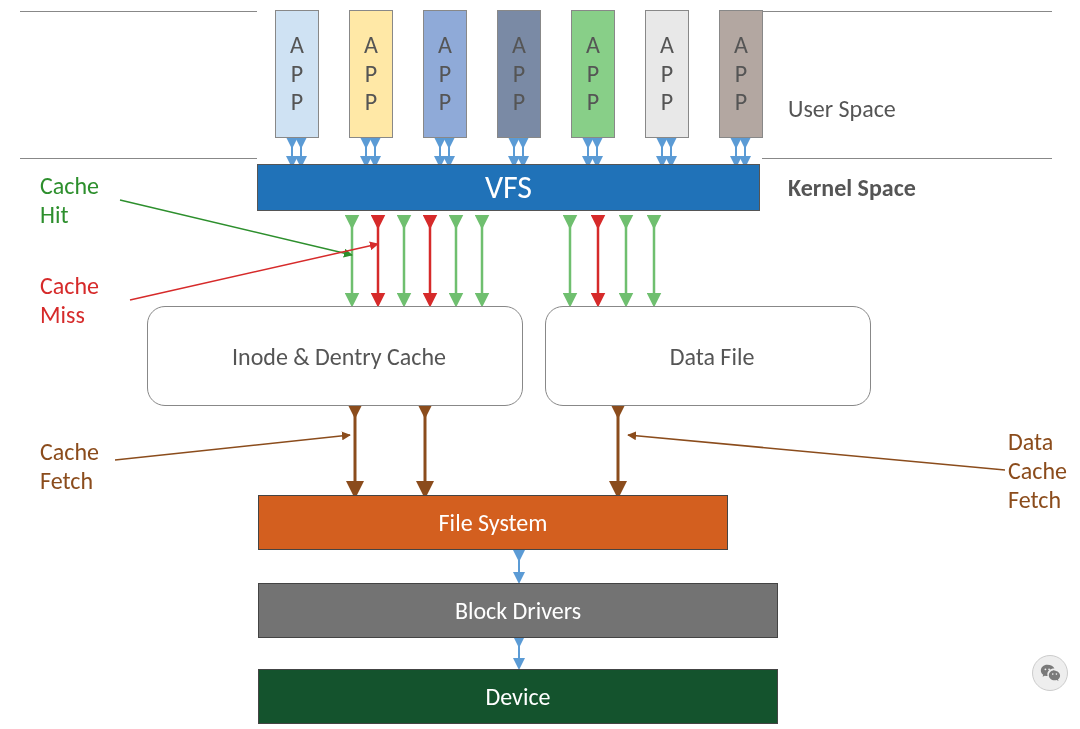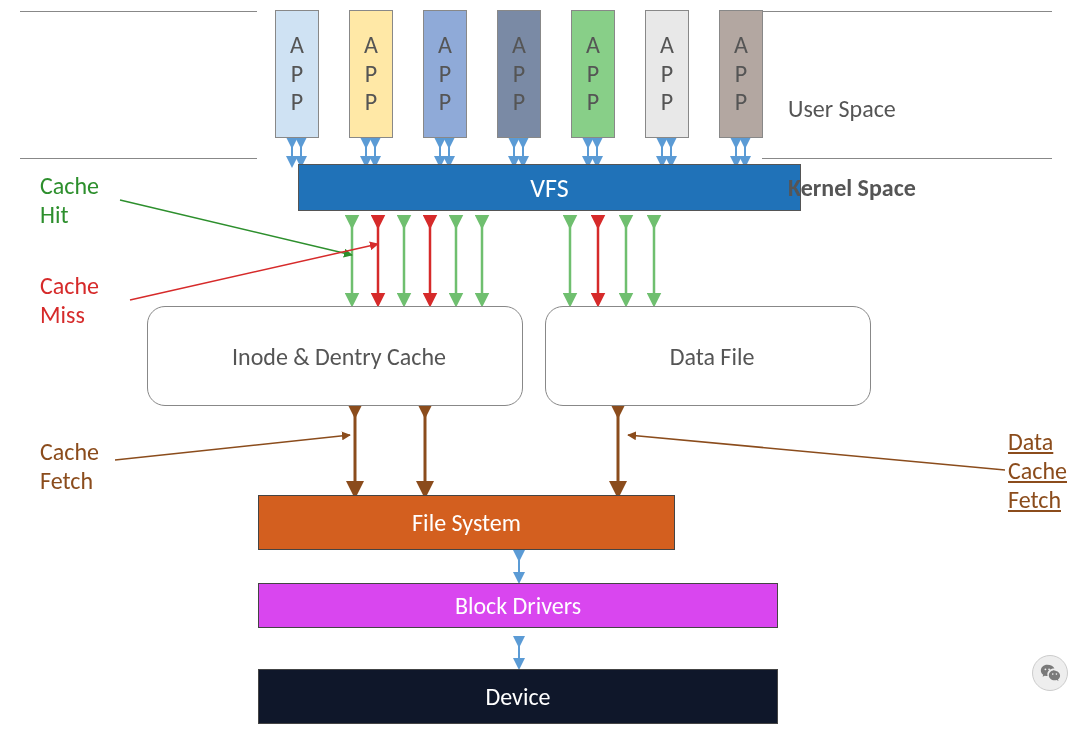--- a/index.html
+++ b/index.html
@@ -15,22 +15,22 @@
   .abs { position: absolute; }
   .app-box {
     width: 44px; height: 128px;
     border: 1px solid #888;
     display: flex; flex-direction: column;
     align-items: center; justify-content: center;
     font-size: 24px; color: #555; line-height: 1.2;
   }
   .vfs-box {
     background: #2072b8; color: #fff;
-    border: 1px solid #555; font-size: 26px;
-    display: flex; align-items: center; justify-content: center; margin-left: 41px;
+    border: 1px solid #555; font-size: 32px;
+    display: flex; align-items: center; justify-content: center;
   }
   .cache-box {
     background: #fff; border: 1.5px solid #888; border-radius: 18px;
     display: flex; align-items: center; justify-content: center;
     font-size: 24px; color: #555; padding-left: 8px;
   }
   .layer-box {
     border: 1px solid #444;
     display: flex; align-items: center; justify-content: center;
     font-size: 24px; color: #fff;
@@ -175,39 +175,39 @@
   <span>VFS</span>
 </div>
 
 <div class="abs cache-box" style="left:147px; top:306px; width:376px; height:100px;">
   <span>Inode &amp; Dentry Cache</span>
 </div>
 <div class="abs cache-box" style="left:545px; top:306px; width:326px; height:100px;">
   <span>Data File</span>
 </div>
 
-<div class="abs layer-box" style="left:258px; top:495px; width:417px; height:55px; background:#d35f1f;">
+<div class="abs layer-box" style="left:258px; top:495px; width:470px; height:55px; background:#d35f1f;">
   <span>File System</span>
 </div>
-<div class="abs layer-box" style="left:258px; top:583px; width:520px; height:45px; background:#d946ef;">
+<div class="abs layer-box" style="left:258px; top:583px; width:520px; height:55px; background:#737373;">
   <span>Block Drivers</span>
 </div>
-<div class="abs layer-box" style="left:258px; top:669px; width:520px; height:55px; background:#0f172a;">
+<div class="abs layer-box" style="left:258px; top:669px; width:520px; height:55px; background:#14532d;">
   <span>Device</span>
 </div>
 
 <div class="abs label" style="left:788px; top:55px;margin-top:40px;">User Space</div>
 <div class="abs label" style="left:788px; top:174px;font-weight:bold;">Kernel Space</div>
 <div class="abs label label-green" style="left:40px; top:172px; white-space:pre;">Cache
 Hit</div>
 <div class="abs label label-red" style="left:40px; top:272px; white-space:pre;">Cache
 Miss</div>
 <div class="abs label label-brown" style="left:40px; top:438px; white-space:pre;">Cache
 Fetch</div>
-<div class="abs label label-brown" style="left:1008px; top:428px; white-space:pre;text-decoration:underline;">Data
+<div class="abs label label-brown" style="left:1008px; top:428px; white-space:pre;">Data
 Cache
 Fetch</div>
 
 <div class="watermark">
   <span class="wm-icon">
     <svg width="22" height="22" viewBox="0 0 24 24" fill="#7a7a7a">
         <path d="M9 3C5 3 2 5.9 2 9.3c0 1.9 1 3.6 2.6 4.7l-.7 2.2 2.5-1.3c.8.2 1.7.4 2.6.4h.4c-.2-.6-.3-1.2-.3-1.9 0-3.5 3.3-6.3 7.3-6.3h.4C15.9 4.7 12.8 3 9 3zm-2 4a1 1 0 110 2 1 1 0 010-2zm4 0a1 1 0 110 2 1 1 0 010-2zm6 2c-3.5 0-6.3 2.4-6.3 5.4S13.5 20 17 20c.8 0 1.5-.1 2.2-.3l2.1 1.1-.6-1.9c1.4-1 2.3-2.4 2.3-4 0-3-2.8-5.4-6-5.4zm-2 3.3a.9.9 0 110 1.8.9.9 0 010-1.8zm4 0a.9.9 0 110 1.8.9.9 0 010-1.8z"></path>
       </svg>
   </span>
 </div>

